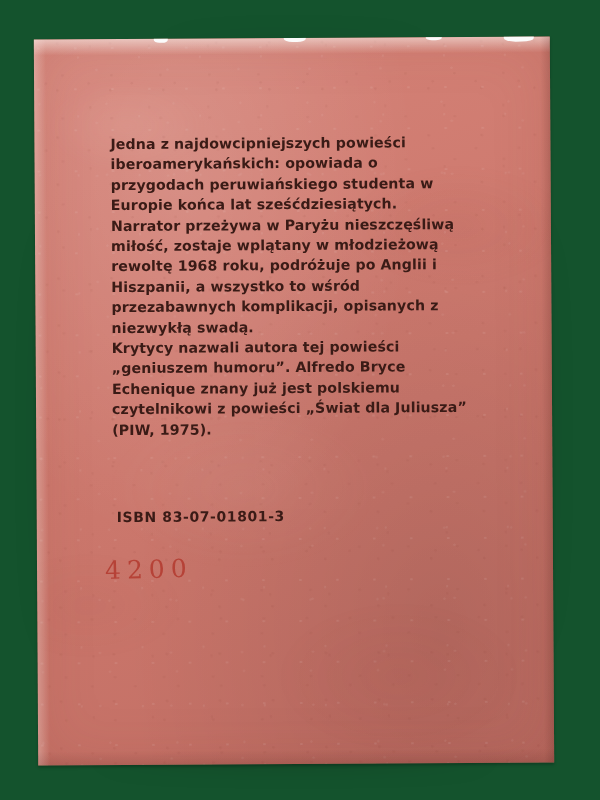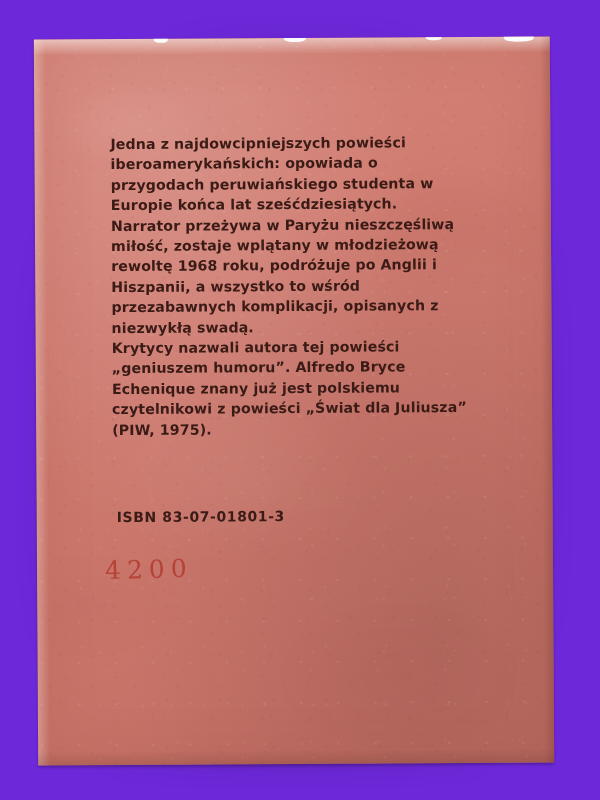--- a/index.html
+++ b/index.html
@@ -9,21 +9,21 @@
     height: 800px;
     background: #ffffff;
     font-family: "Liberation Sans", sans-serif;
     overflow: hidden;
   }
 
   #scene {
     position: relative;
     width: 600px;
     height: 800px;
-    background: #6d28d9;
+    background: #14532d;
   }
 
   
   .shadow {
     position: absolute;
     left: 30px;
     top: 30px;
     width: 528px;
     height: 740px;
     background: radial-gradient(ellipse at 50% 55%, rgba(0,0,0,0.20) 0%, rgba(0,0,0,0.10) 55%, rgba(0,0,0,0.0) 78%);

